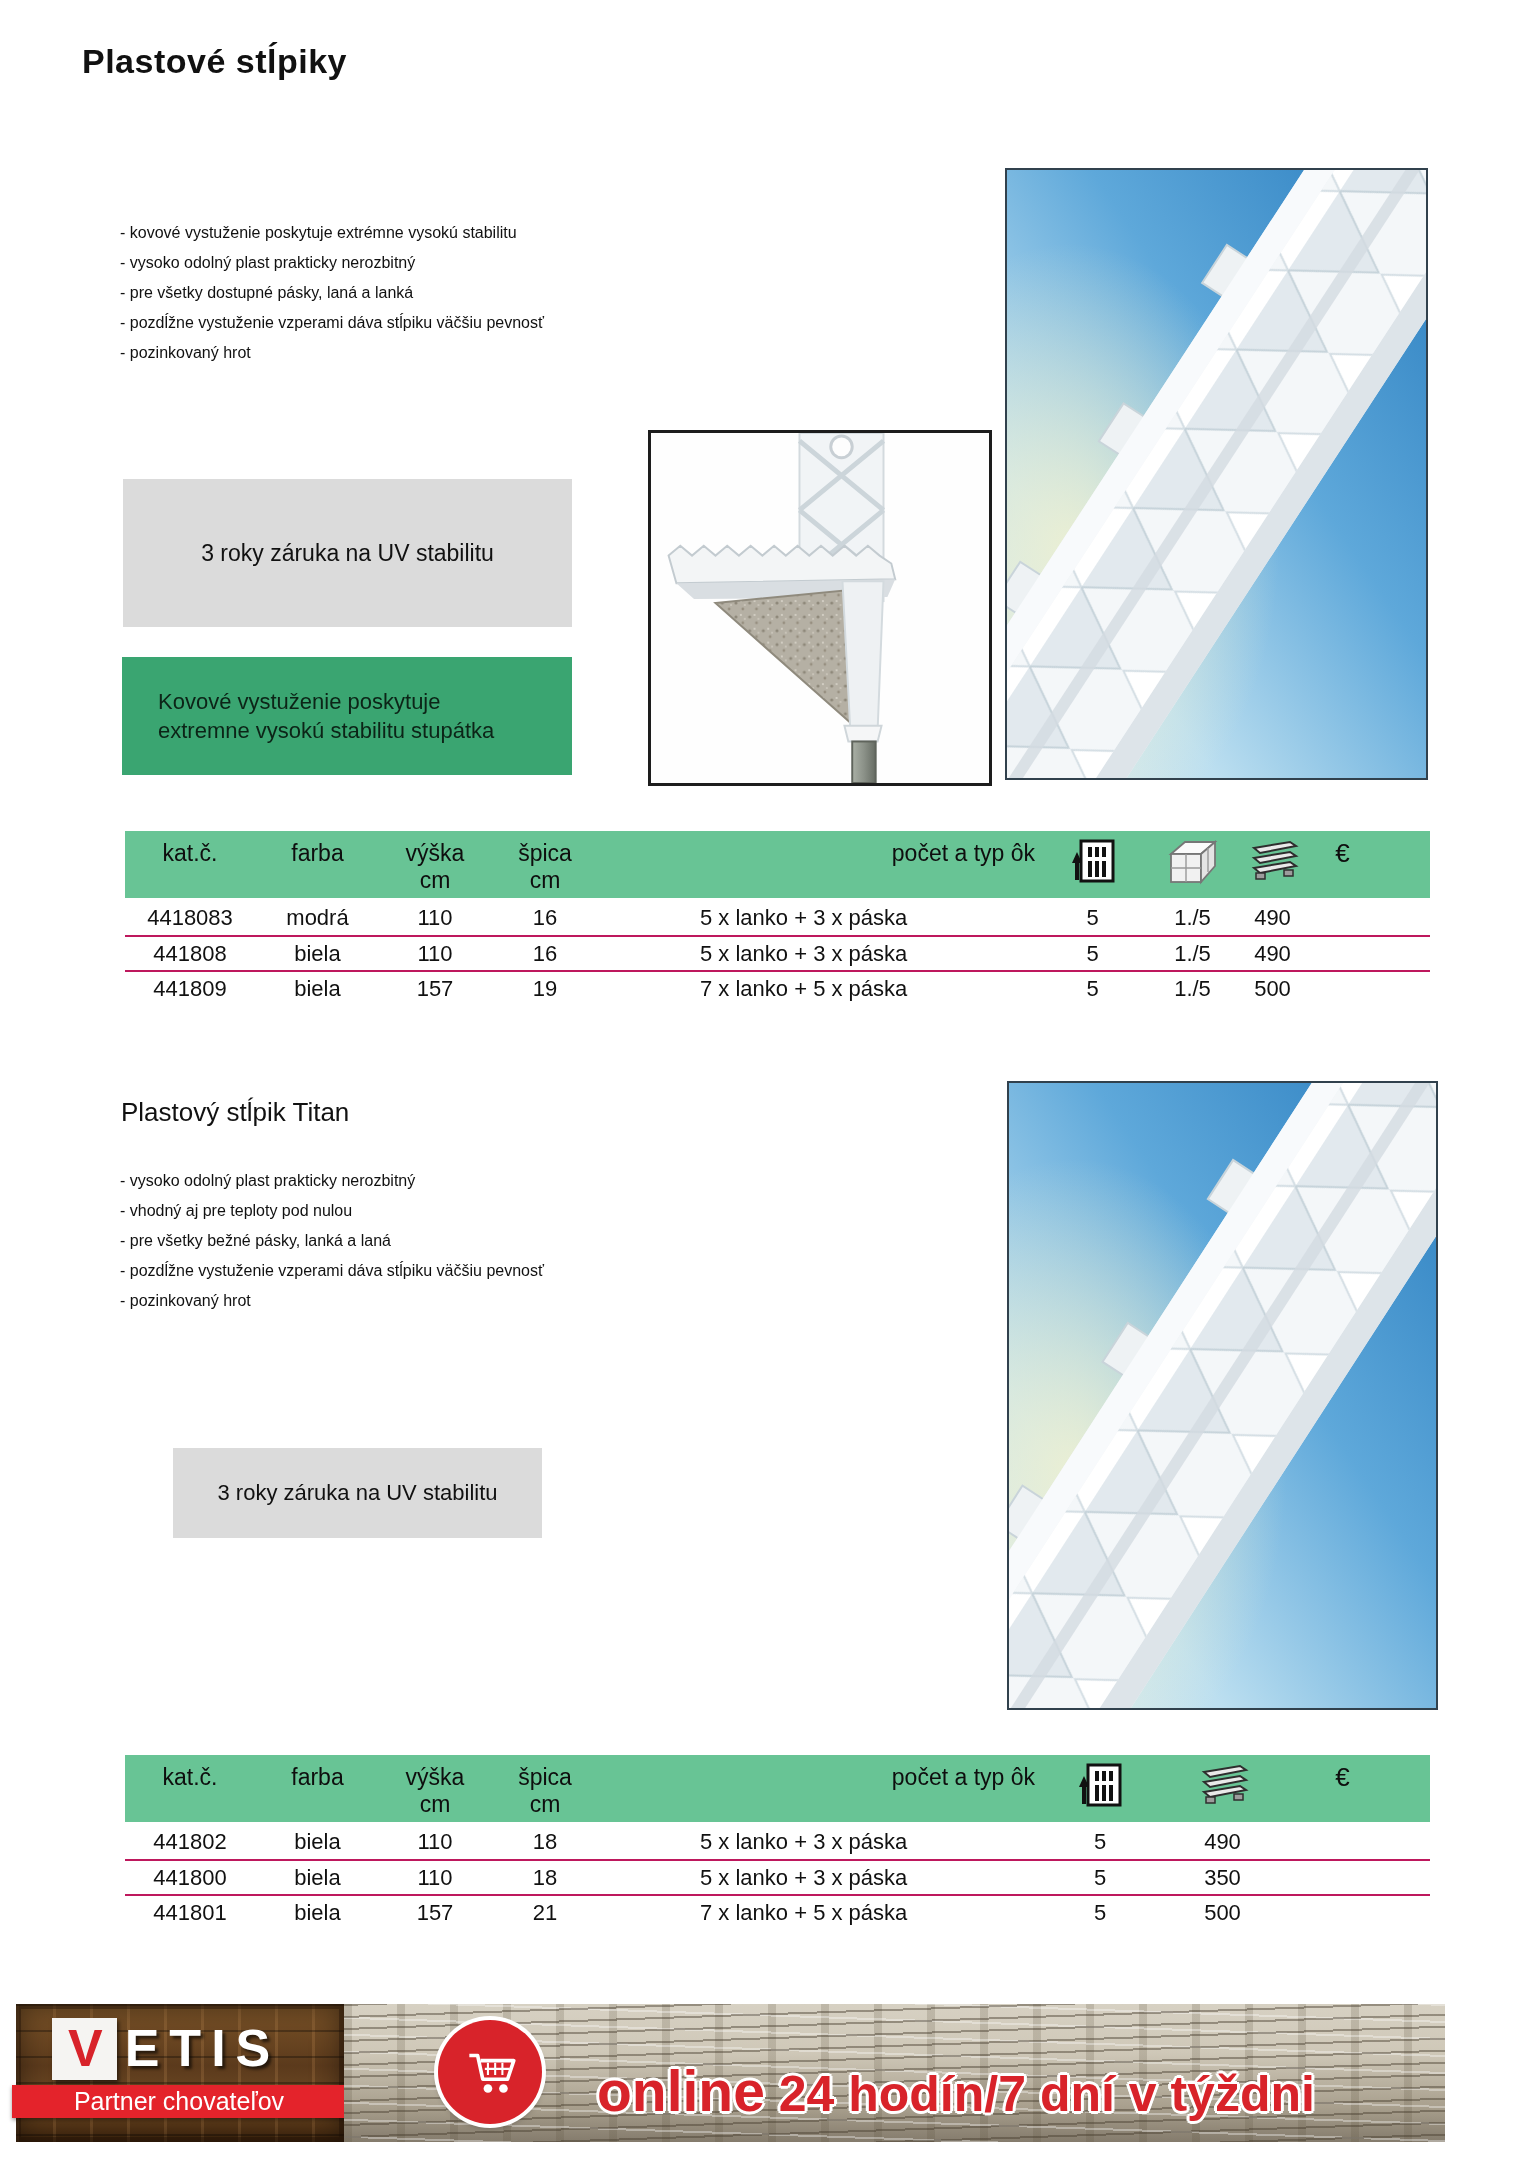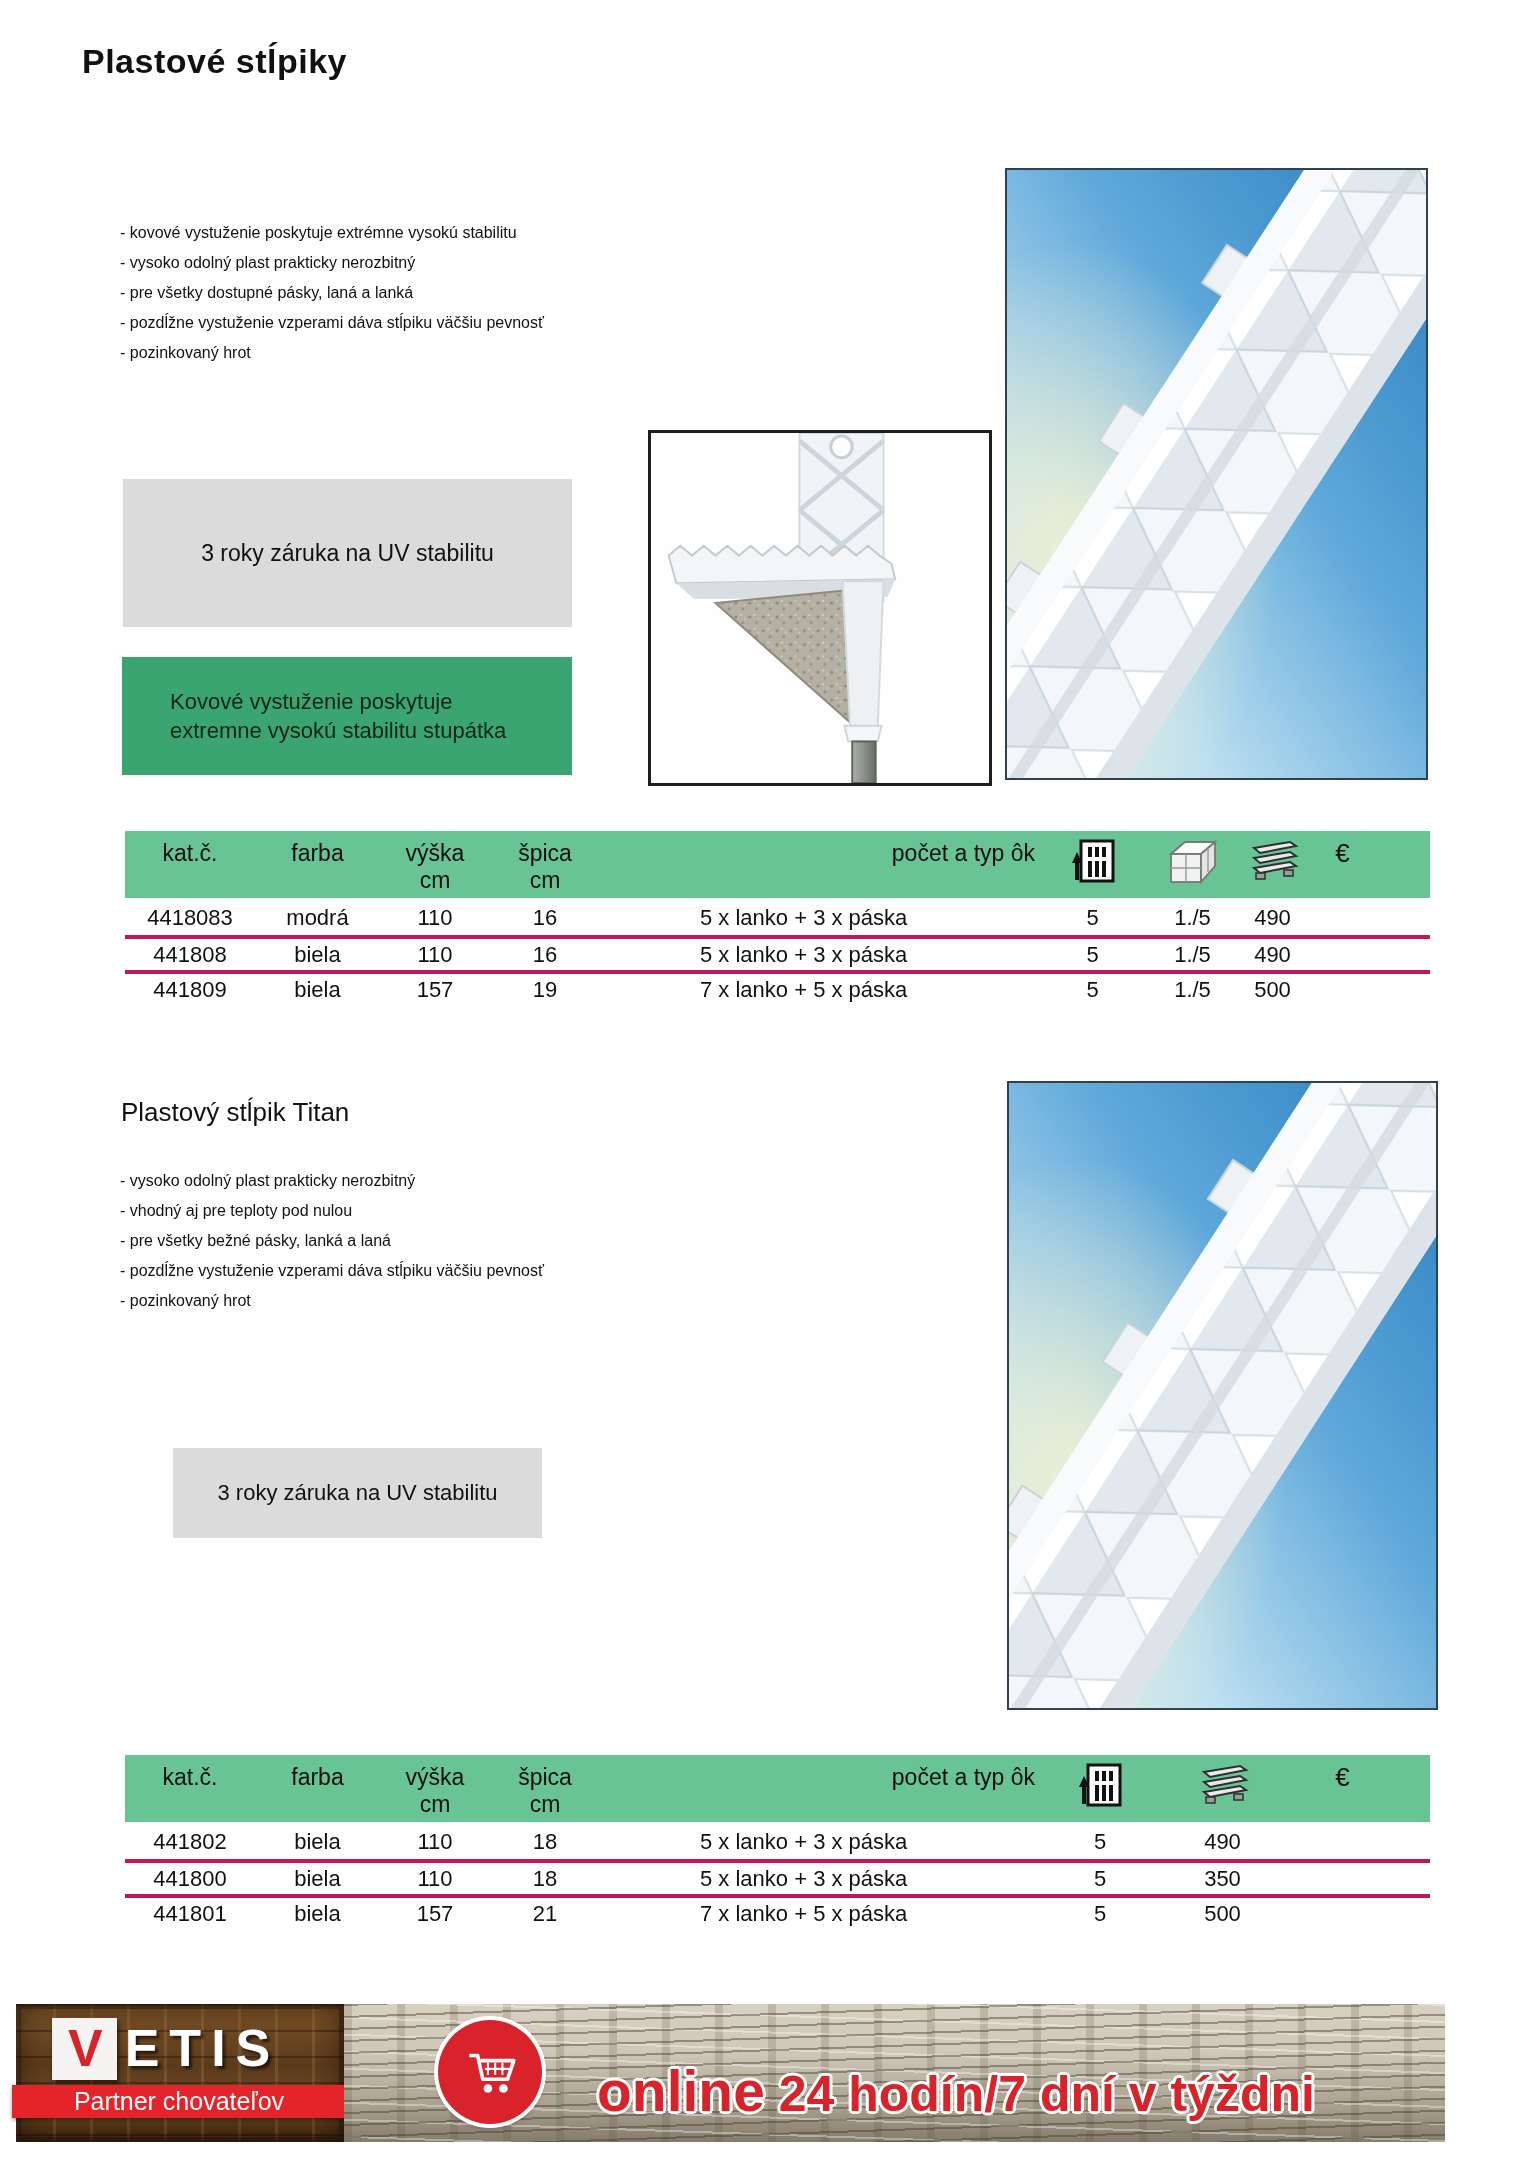--- a/index.html
+++ b/index.html
@@ -15,21 +15,21 @@
   .bullets{position:absolute;left:120px;font-size:16px;}
   .bullet{height:30px;line-height:22px;}
   .b1{top:222px;}
   .b2{top:1170px;}
 
   .note-gray{position:absolute;background:var(--note-gray,#dbdbdb);display:flex;align-items:center;justify-content:center;text-align:left;}
   .g1{left:123px;top:479px;width:449px;height:148px;font-size:23px;}
   .g2{left:173px;top:1448px;width:369px;height:90px;font-size:22px;}
 
   .note-green{position:absolute;left:122px;top:657px;width:450px;height:118px;background:var(--highlight-green,#39a471);
-              display:flex;flex-direction:column;justify-content:center;box-sizing:border-box;padding-left:48px;
+              display:flex;flex-direction:column;justify-content:center;box-sizing:border-box;padding-left:36px;
               font-size:22px;line-height:29px;color:#0c2417;}
 
   .photo{position:absolute;box-sizing:border-box;overflow:hidden;}
   .photo svg{display:block;width:100%;height:100%;}
   .photo-mid{left:648px;top:430px;width:344px;height:356px;border:3px solid #1d1d1d;}
   .photo-sky1{left:1005px;top:168px;width:423px;height:612px;border:2px solid #31414d;}
   .photo-sky2{left:1007px;top:1081px;width:431px;height:629px;border:2px solid #31414d;}
 
   .thead{position:absolute;left:125px;width:1305px;height:67px;background:var(--table-header-green,#68c495);
          display:grid;box-sizing:border-box;}
@@ -41,21 +41,21 @@
   .hc.icon{padding-top:7px;display:flex;justify-content:center;align-items:flex-start;}
   .hc.euro1{font-size:26px;padding-right:55px;}
   .hc.euro2{font-size:26px;padding-right:25px;}
 
   .tbody{position:absolute;left:125px;width:1305px;}
   .t1b{top:900px;}
   .t2b{top:1824px;}
   .trow{display:grid;height:35px;align-items:center;font-size:22px;box-sizing:border-box;}
   .t1b .trow{grid-template-columns:130px 125px 110px 110px 435px 115px 85px 75px 120px;}
   .t2b .trow{grid-template-columns:130px 125px 110px 110px 435px 130px 115px 150px;}
-  .trow + .trow{border-top:4px solid #be185d;}
+  .trow + .trow{border-top:2px solid #be185d;}
   .tc{text-align:center;}
   .tc.pocet{text-align:left;padding-left:100px;}
 
   
   .footer-wood{position:absolute;left:16px;top:2004px;width:328px;height:138px;
     background:
       repeating-linear-gradient(180deg, rgba(0,0,0,.30) 0 2px, rgba(0,0,0,0) 2px 26px),
       repeating-linear-gradient(90deg, rgba(255,190,120,.14) 0 3px, rgba(0,0,0,0) 3px 37px),
       linear-gradient(180deg,#7c5428,#5b3a1c 45%,#6e4a24 70%,#46290f);
     box-shadow:inset 0 0 0 5px rgba(30,15,5,.4), inset 0 0 30px rgba(0,0,0,.55);}

